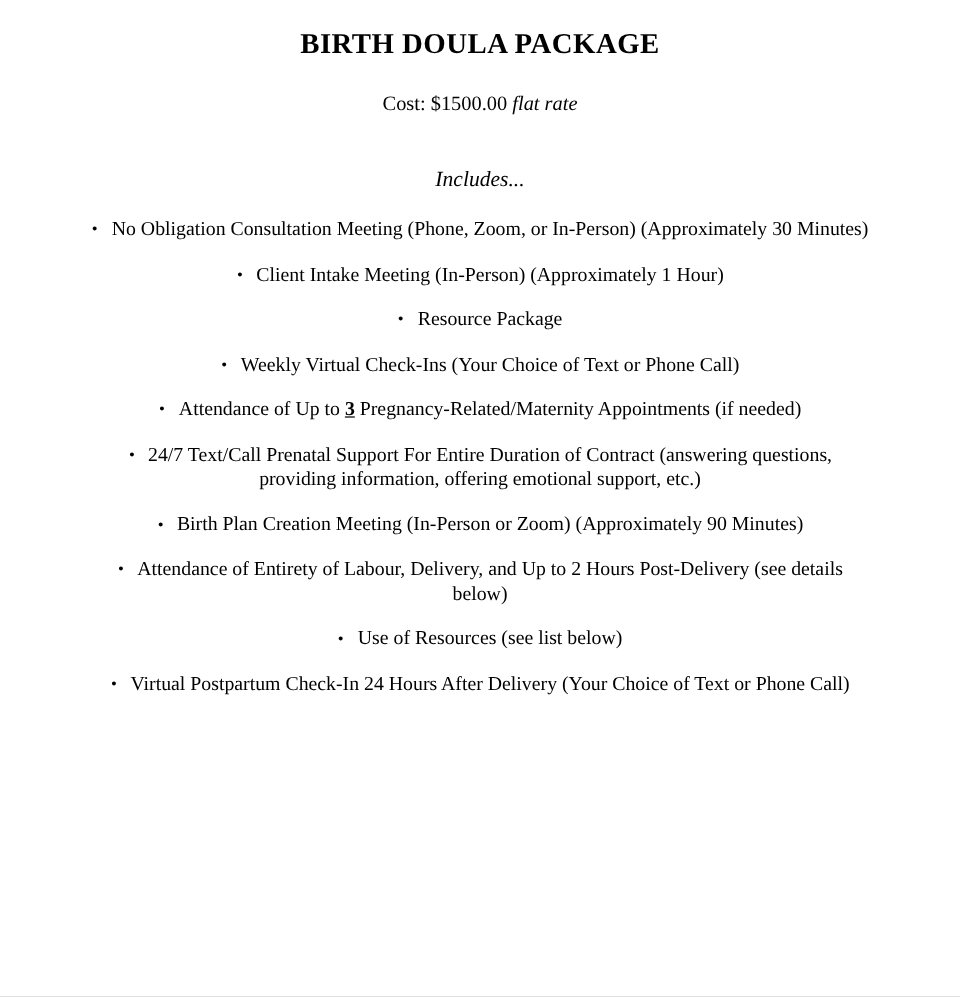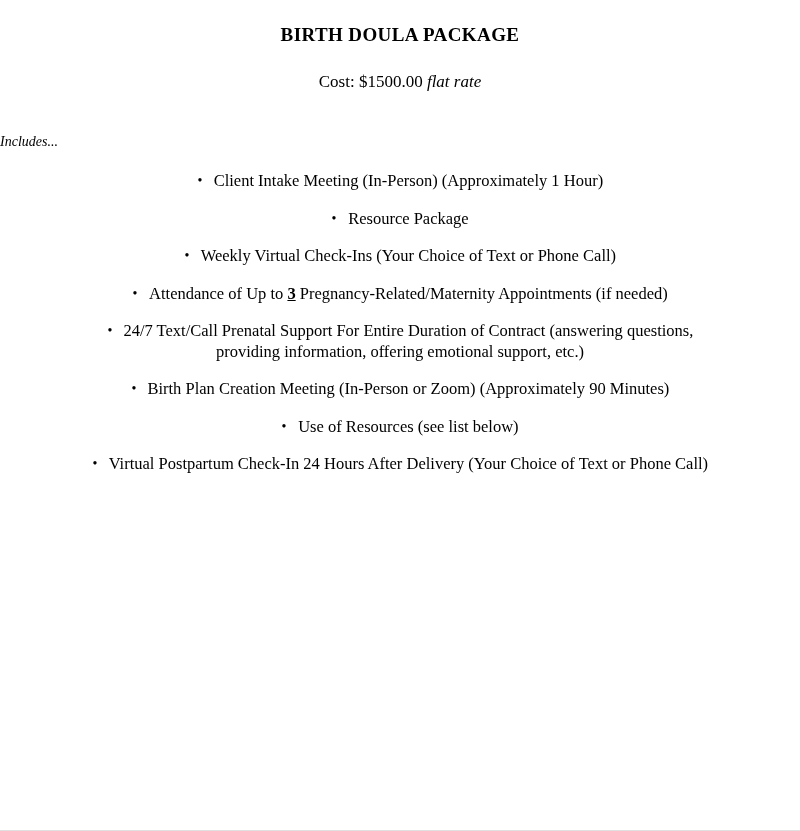--- a/index.html
+++ b/index.html
@@ -14,34 +14,35 @@
     width: 800px;
     height: 831px;
     margin: 0 auto;
     background: #ffffff;
     box-sizing: border-box;
     padding-top: 24px;
     overflow: hidden;
     border-bottom: 1px solid #e0e0e0;
   }
   .doc-title {
-    font-size: 19px;
+    font-size: 24px;
     font-weight: bold;
     text-align: center;
     letter-spacing: 0.4px;
     margin: 0 0 26px 0;
   }
   .cost-line {
     font-size: 17px;
     text-align: center;
     margin: 0 0 42px 0;
   }
   .includes-line {
-    font-size: 14px;
+    font-size: 18px;
     font-style: italic;
+    text-align: center;
     margin: 0 0 21px 0;
   }
   .italic { font-style: italic; }
   .items-list {
     list-style: none;
     margin: 0 auto;
     padding: 0;
     width: 648px;
   }
   .items-list li {
@@ -66,34 +67,36 @@
 <div class="page">
 
   <h1 class="doc-title">BIRTH DOULA PACKAGE</h1>
 
   <p class="cost-line"><span>Cost: $1500.00 </span><span class="italic">flat rate</span></p>
 
   <p class="includes-line">Includes...</p>
 
   <ul class="items-list">
 
+    <li><span class="bullet">•</span><span>No Obligation Consultation Meeting (Phone, Zoom, or In-Person) (Approximately 30 Minutes)</span></li>
 
     <li><span class="bullet">•</span><span>Client Intake Meeting (In-Person) (Approximately 1 Hour)</span></li>
 
     <li><span class="bullet">•</span><span>Resource Package</span></li>
 
     <li><span class="bullet">•</span><span>Weekly Virtual Check-Ins (Your Choice of Text or Phone Call)</span></li>
 
     <li><span class="bullet">•</span><span><span>Attendance of Up to </span><span class="emph">3</span><span> Pregnancy-Related/Maternity Appointments (if needed)</span></span></li>
 
     <li><span class="bullet">•</span><span>24/7 Text/Call Prenatal Support For Entire Duration of Contract (answering questions, providing information, offering emotional support, etc.)</span></li>
 
     <li><span class="bullet">•</span><span>Birth Plan Creation Meeting (In-Person or Zoom) (Approximately 90 Minutes)</span></li>
 
 
+    <li><span class="bullet">•</span><span>Attendance of Entirety of Labour, Delivery, and Up to 2 Hours Post-Delivery (see details below)</span></li>
 
 
     <li><span class="bullet">•</span><span>Use of Resources (see list below)</span></li>
 
     <li><span class="bullet">•</span><span>Virtual Postpartum Check-In 24 Hours After Delivery (Your Choice of Text or Phone Call)</span></li>
 
 
   </ul>
 
 </div>

